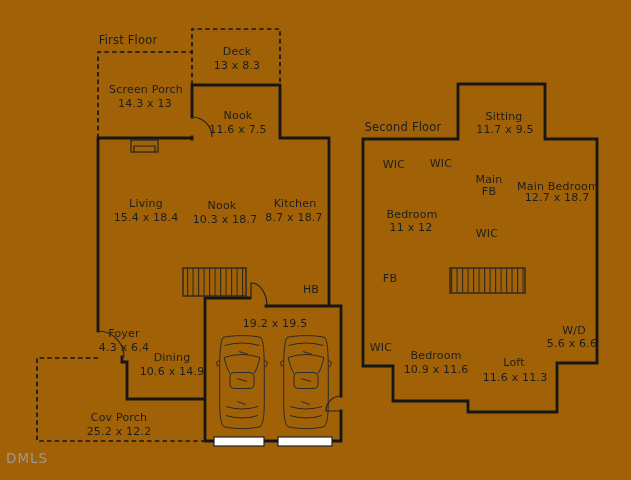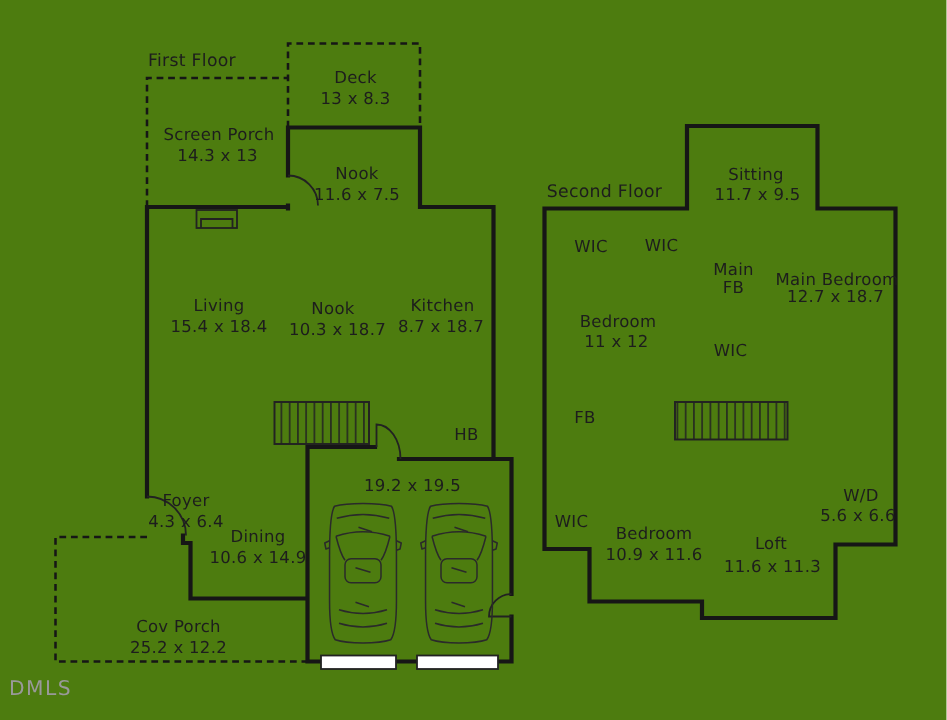--- a/index.html
+++ b/index.html
@@ -1,19 +1,19 @@
 <!DOCTYPE html>
 <html><head>
 <meta charset="utf-8">
 <style>
   html,body{margin:0;padding:0;background:#ffffff;}
   .canvas{
     position:relative;
     width:631px;height:480px;
-    background:#4d7c0f;
+    background:#a16207;
     font-family:"DejaVu Sans","Liberation Sans",sans-serif;
     overflow:hidden;
   }
   svg{display:block;}
   text{
     font-family:"DejaVu Sans","Liberation Sans",sans-serif;
     font-size:11px;
     fill:#1d1d1d;
     letter-spacing:0.2px;
   }

